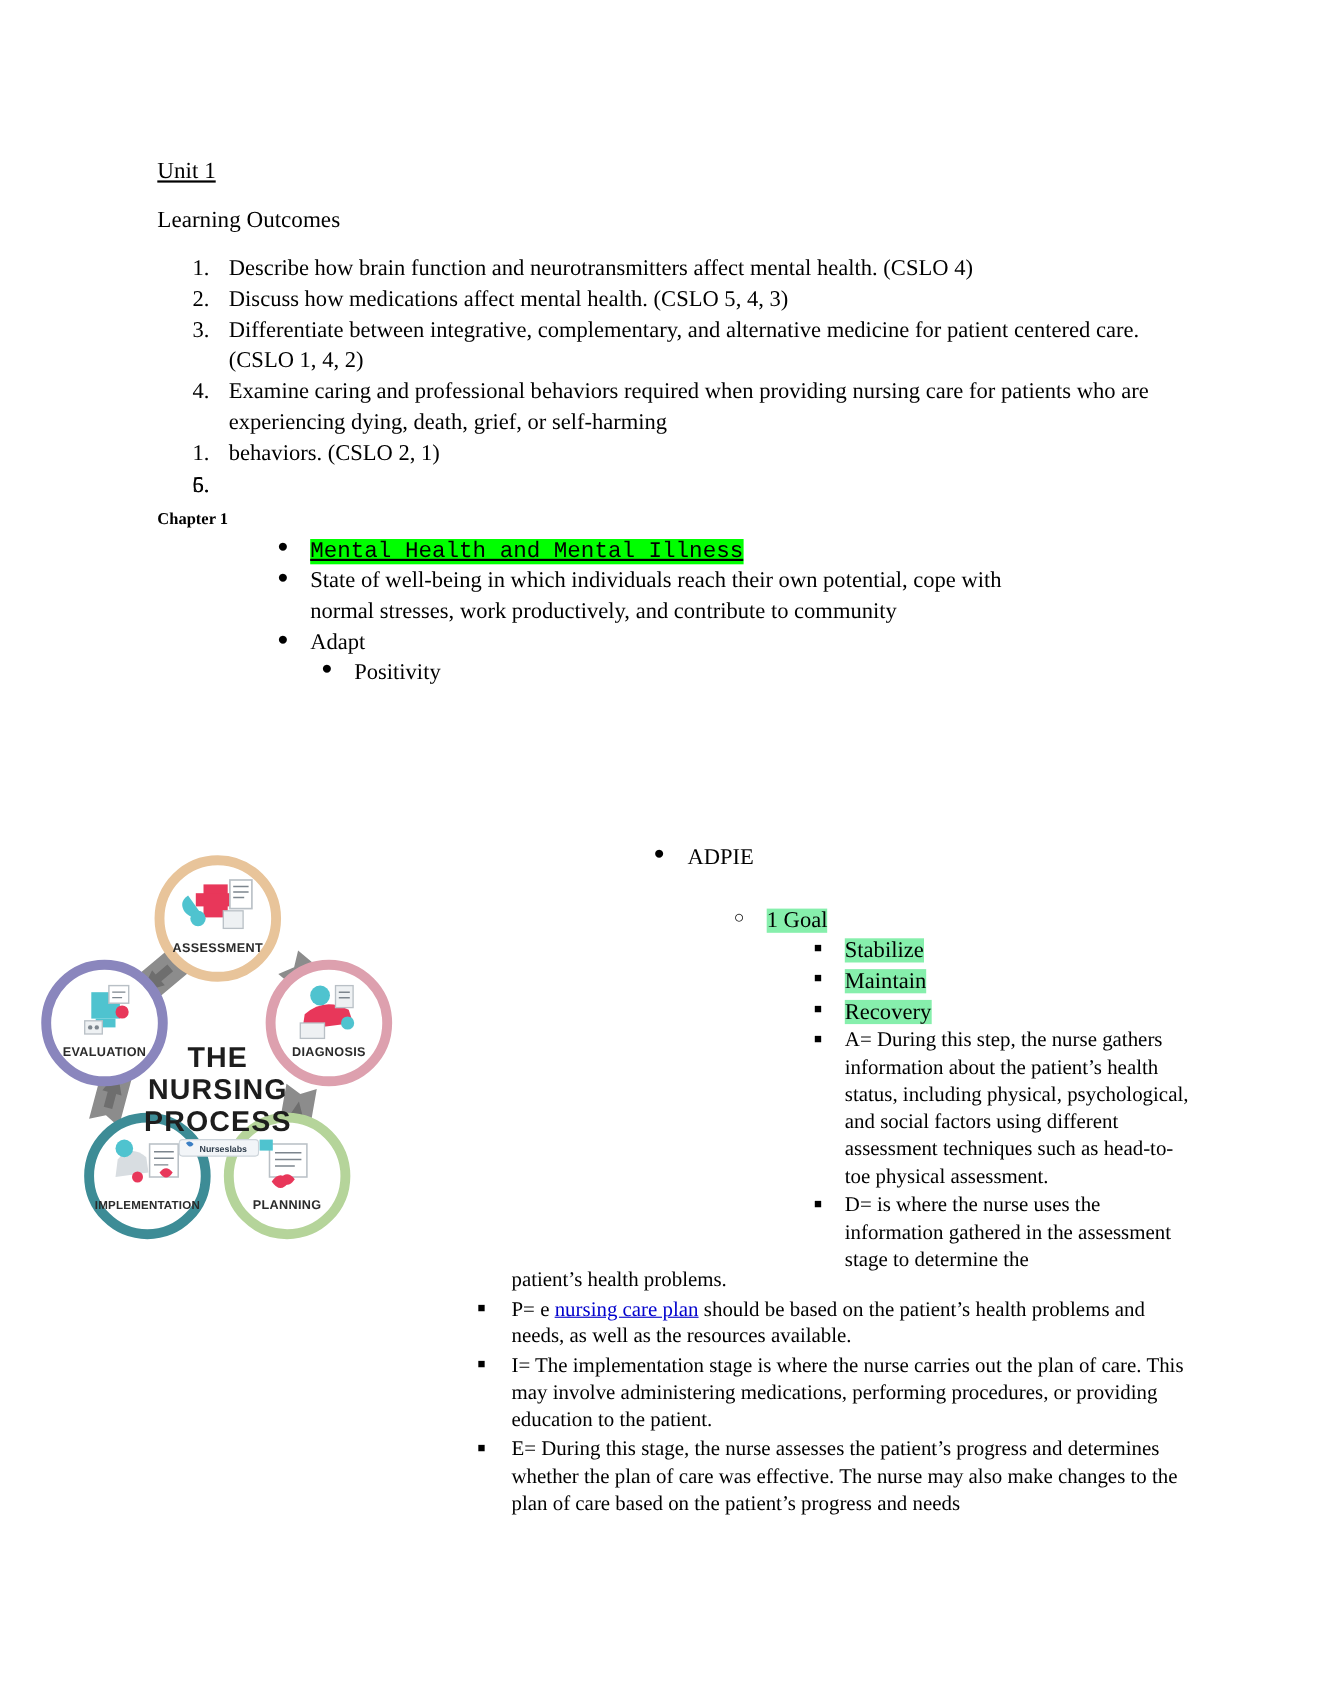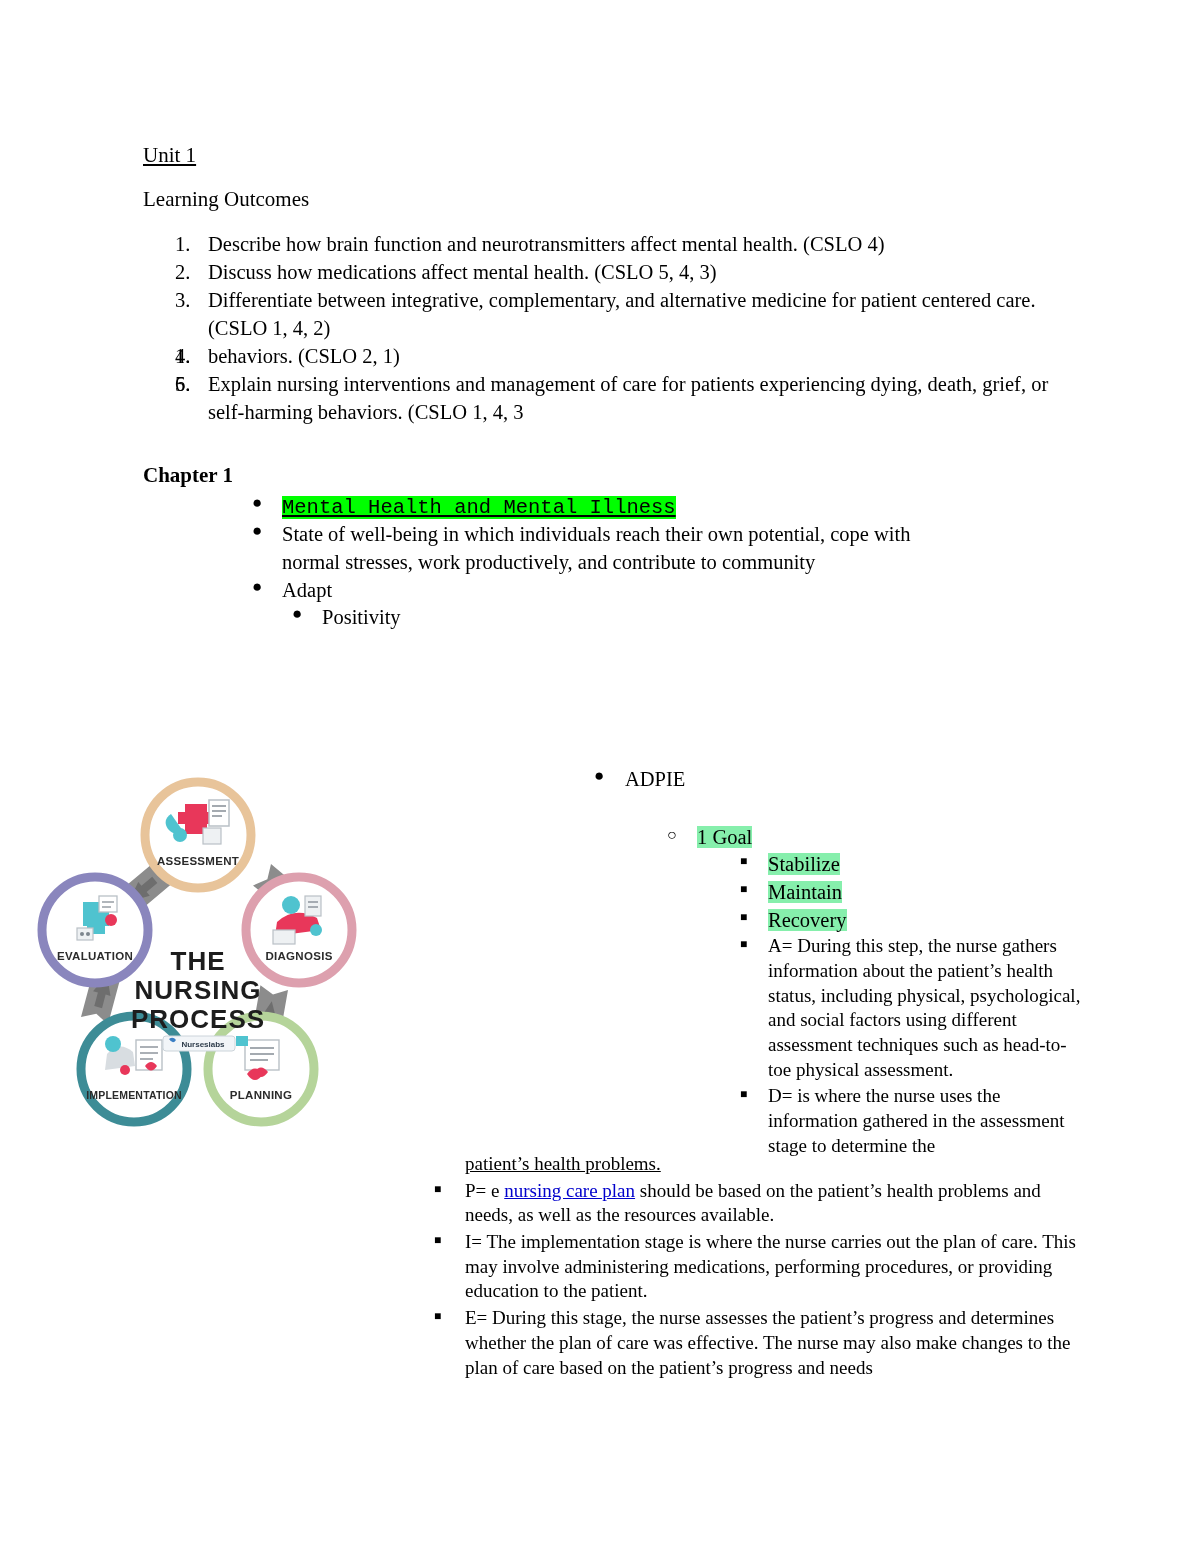--- a/index.html
+++ b/index.html
@@ -55,21 +55,21 @@
     text-align: left;
   }
   ol.outcomes li .num {
     position: absolute;
     left: 175px;
     width: 26px;
     text-align: left;
   }
 
   .h-chapter {
-    font-size: 21px;
+    font-size: 15px;
     font-weight: bold;
     margin: 0;
     padding: 38px 0 0 143px;
     line-height: 1.0;
   }
 
   
   .ch-bullets {
     margin: 0;
     padding: 7px 0 0 0;
@@ -143,21 +143,20 @@
     position: absolute;
     left: 0;
     top: 1152px;
     width: 1200px;
   }
   .wrapped .cont {
     font-size: 19px;
     line-height: 1.30;
     padding-left: 465px;
     padding-right: 120px;
-    text-decoration: underline;
   }
   .wrapped .item {
     position: relative;
     font-size: 19px;
     line-height: 1.30;
     padding-left: 465px;
     padding-right: 120px;
     margin-top: 2px;
   }
   .wrapped .item .bul {
@@ -186,24 +185,24 @@
   <div class="doc">
 
     <div class="h-unit">Unit 1</div>
 
     <div class="h-learning">Learning Outcomes</div>
 
     <ol class="outcomes">
       <li><span class="num">1.</span><span>Describe how brain function and neurotransmitters affect mental health. (CSLO 4)</span></li>
       <li><span class="num">2.</span><span>Discuss how medications affect mental health. (CSLO 5, 4, 3)</span></li>
       <li><span class="num">3.</span><span>Differentiate between integrative, complementary, and alternative medicine for patient centered care. (CSLO 1, 4, 2)</span></li>
-      <li><span class="num">4.</span></li>
+      <li><span class="num">4.</span><span>Examine caring and professional behaviors required when providing nursing care for patients who are experiencing dying, death, grief, or self-harming</span></li>
       <li><span class="num">1.</span><span>behaviors. (CSLO 2, 1)</span></li>
       <li><span class="num">5.</span></li>
-      <li><span class="num">6.</span><span>Explain nursing interventions and management of care for patients experiencing dying, death, grief, or self-harming behaviors. (CSLO 1, 4, 3</span></li>
+      <li><span class="num">6.</span></li>
     </ol>
 
     <div class="h-chapter">Chapter 1</div>
 
     <ul class="ch-bullets">
       <li>
         <span class="bul">●</span>
         <span class="hl-green">Mental Health and Mental Illness</span>
       </li>
       <li>

